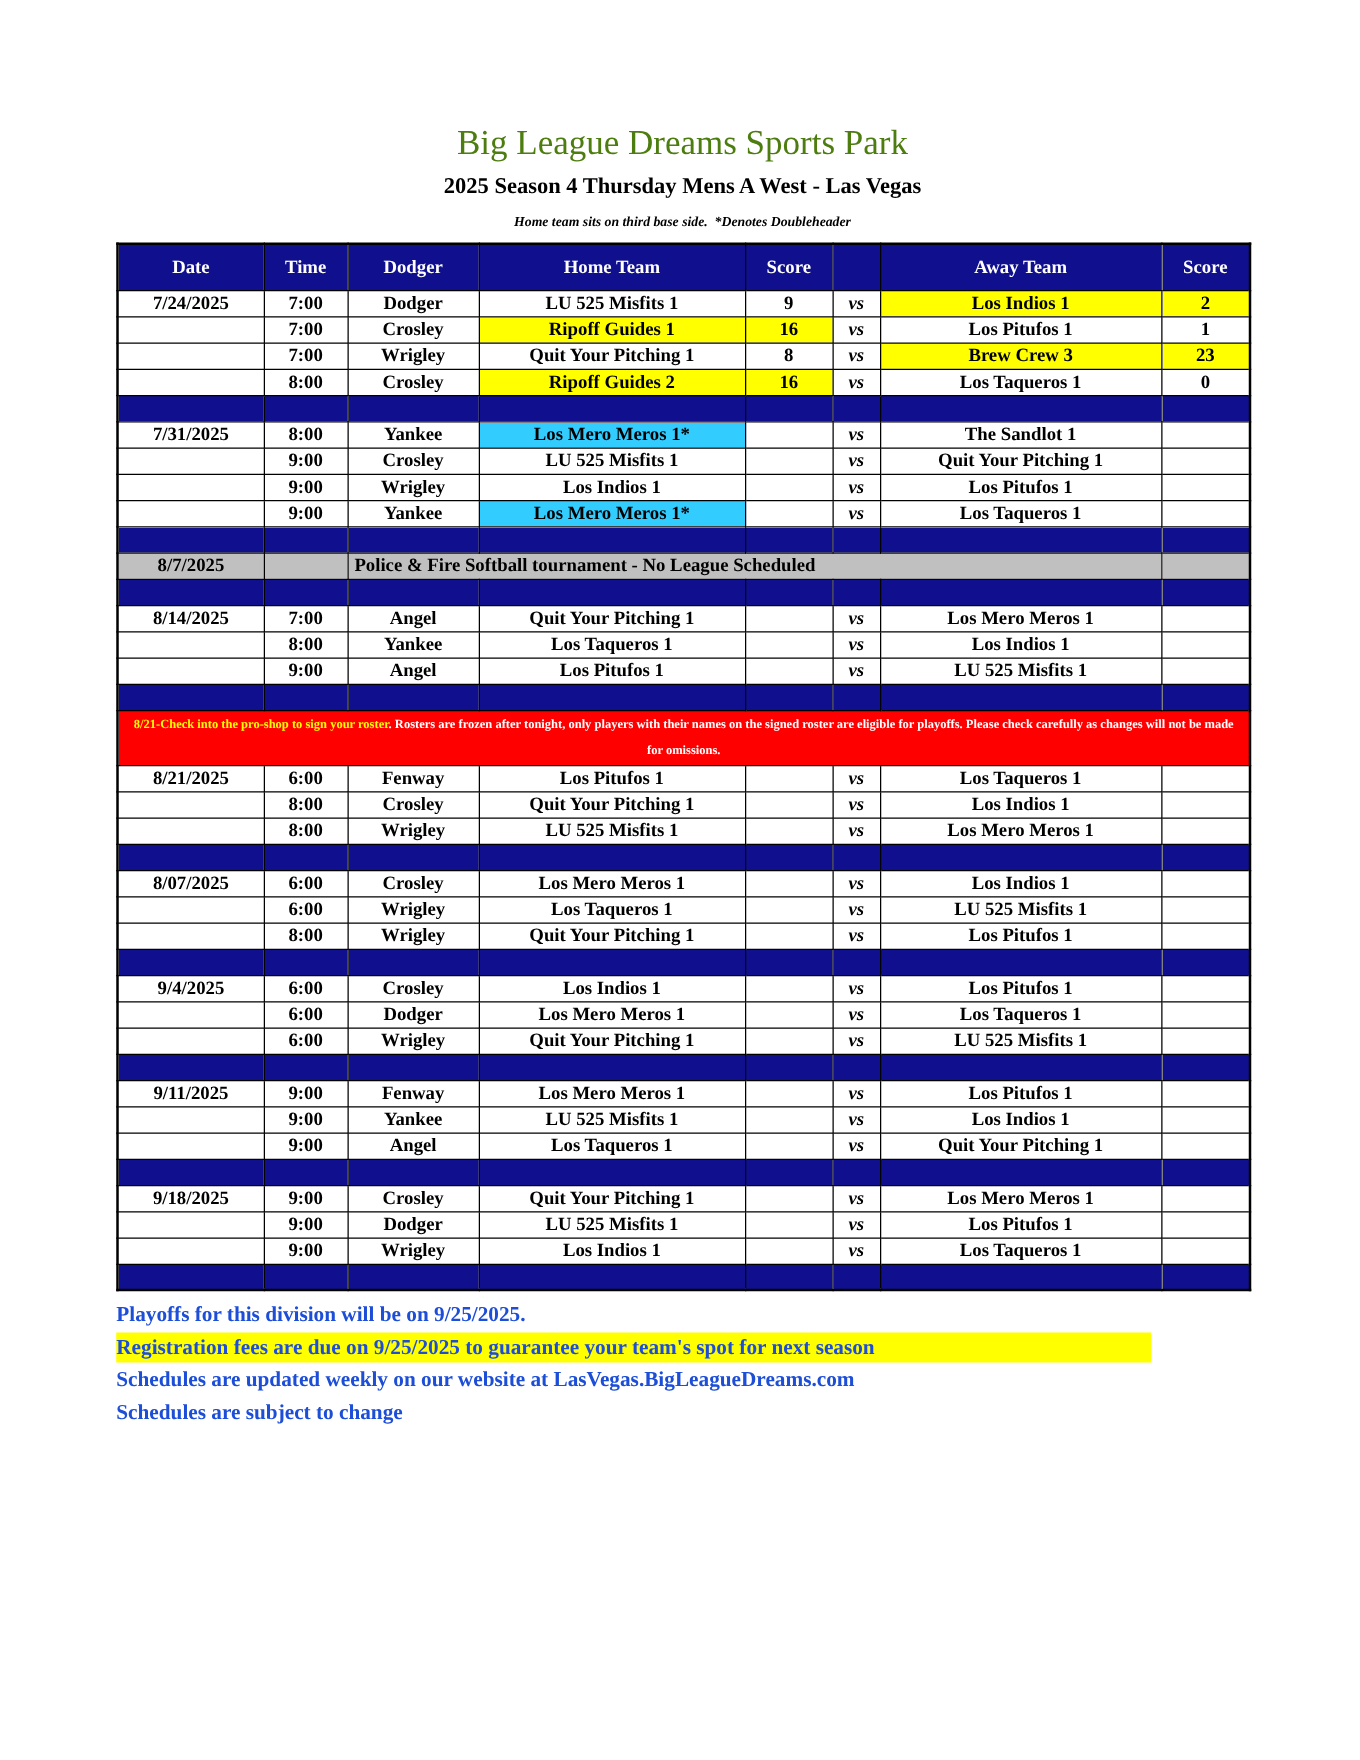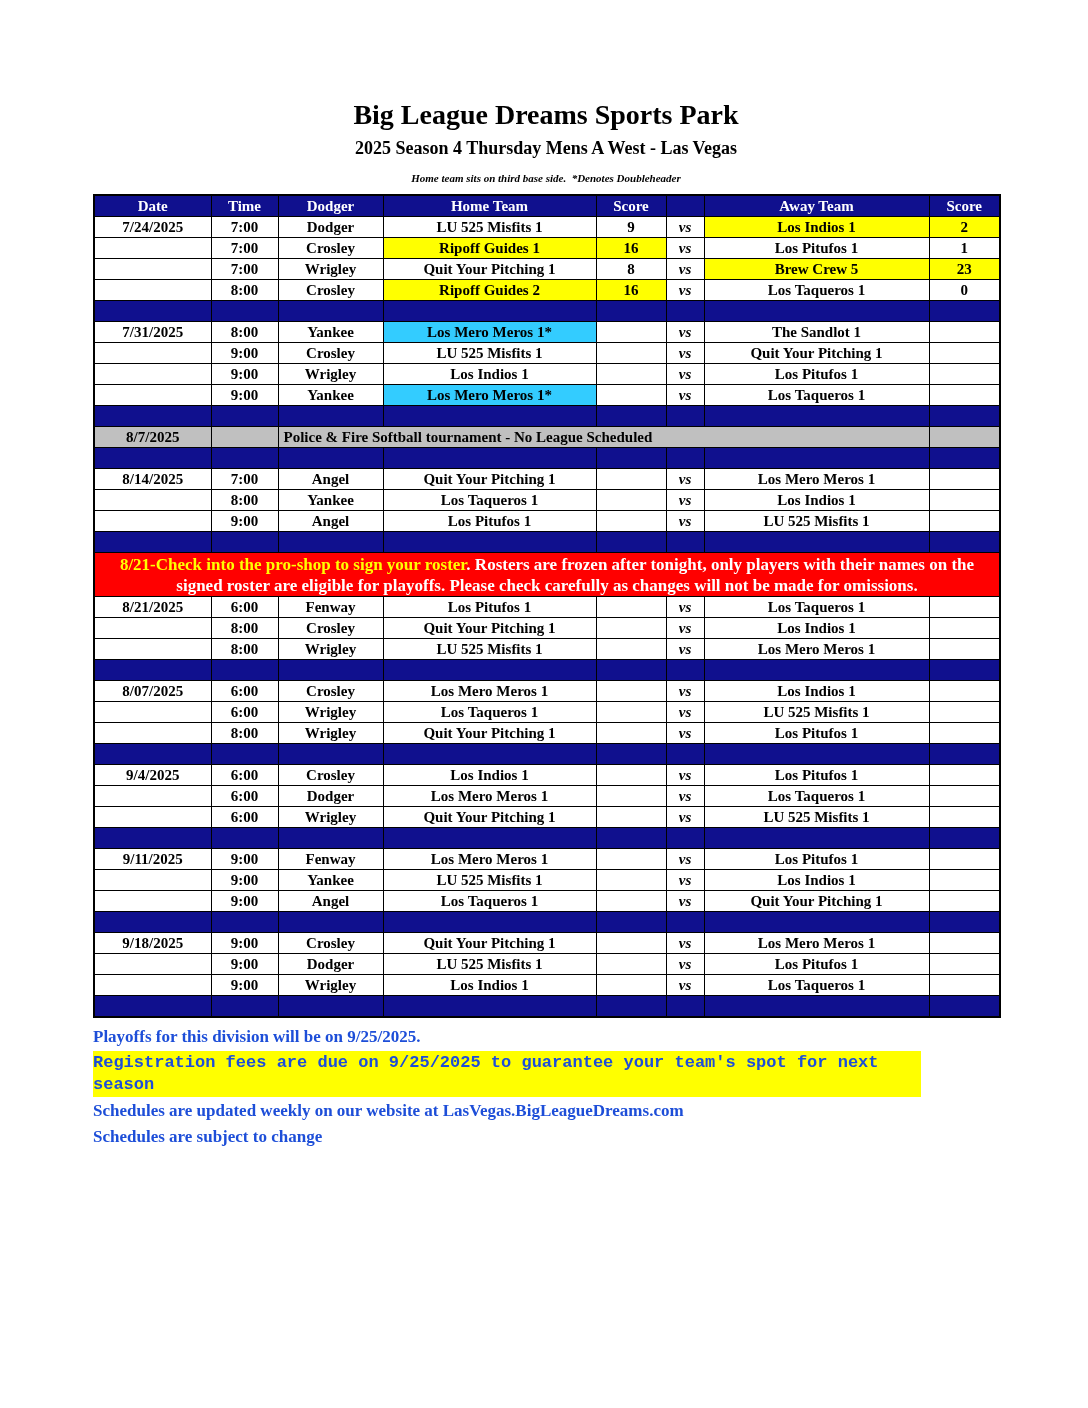--- a/index.html
+++ b/index.html
@@ -12,22 +12,22 @@
   }
   .content {
     position: absolute;
     left: 93px; top: 0;
     width: 906px;
   }
   .page-title {
     margin-top: 99px;
     text-align: center;
     font-size: 28px;
-    font-weight: bold;
-    color: #000000;
+    font-weight: normal;
+    color: #4d7c0f;
     line-height: 32px;
   }
   .page-subtitle {
     margin-top: 5px;
     text-align: center;
     font-size: 18px;
     font-weight: bold;
     color: #000;
     line-height: 25px;
   }
@@ -55,48 +55,48 @@
     text-align: center;
     font-weight: bold;
     font-size: 15px;
     color: #000;
     overflow: hidden;
     white-space: nowrap;
   }
   .schedule thead th {
     background: var(--navy);
     color: #ffffff;
-    height: 21px;
+    height: 37px;
   }
   .sep td { background: var(--navy); }
   .gray td { background: var(--gray); }
   .tour-text { text-align: left !important; padding-left: 5px !important; margin-top: 17px; }
   .notice td {
     background: var(--red);
     height: 44px;
     line-height: 21px;
     white-space: normal;
     padding: 0 6px;
-    font-size: 17px;
+    font-size: 10px;
   }
   .notice .seg-y { color: var(--yellow); }
   .notice .seg-w { color: #ffffff; }
   .vs { font-style: italic; font-size: 13px; margin-left: 12px; }
   .hl-yellow { background: var(--yellow); }
   .hl-cyan { background: var(--cyan); }
   .footer { margin-top: 7px; }
   .foot-line {
     font-size: 17px;
     font-weight: bold;
     color: #1d4ed8;
     line-height: 22px;
     padding: 1px 0;
     margin-bottom: 2px;
   }
-  .foot-line.hl { background: var(--yellow); width: 828px; font-family: Liberation Mono, monospace; }
+  .foot-line.hl { background: var(--yellow); width: 828px; }
 </style>
 </head>
 <body>
 
 <div class="content">
   <div class="page-title">Big League Dreams Sports Park</div>
   <div class="page-subtitle">2025 Season 4 Thursday Mens A West - Las Vegas</div>
   <div class="page-note">Home team sits on third base side.&nbsp; *Denotes Doubleheader</div>
 
   <table class="schedule">
@@ -143,21 +143,21 @@
           <td>Los Pitufos 1</td>
           <td>1</td>
         </tr>
         <tr>
           <td></td>
           <td>7:00</td>
           <td>Wrigley</td>
           <td>Quit Your Pitching 1</td>
           <td>8</td>
           <td class="vs">vs</td>
-          <td class="hl-yellow">Brew Crew 5</td>
+          <td class="hl-yellow">Brew Crew 3</td>
           <td class="hl-yellow">23</td>
         </tr>
         <tr>
           <td></td>
           <td>8:00</td>
           <td>Crosley</td>
           <td class="hl-yellow">Ripoff Guides 2</td>
           <td class="hl-yellow">16</td>
           <td class="vs">vs</td>
           <td>Los Taqueros 1</td>

